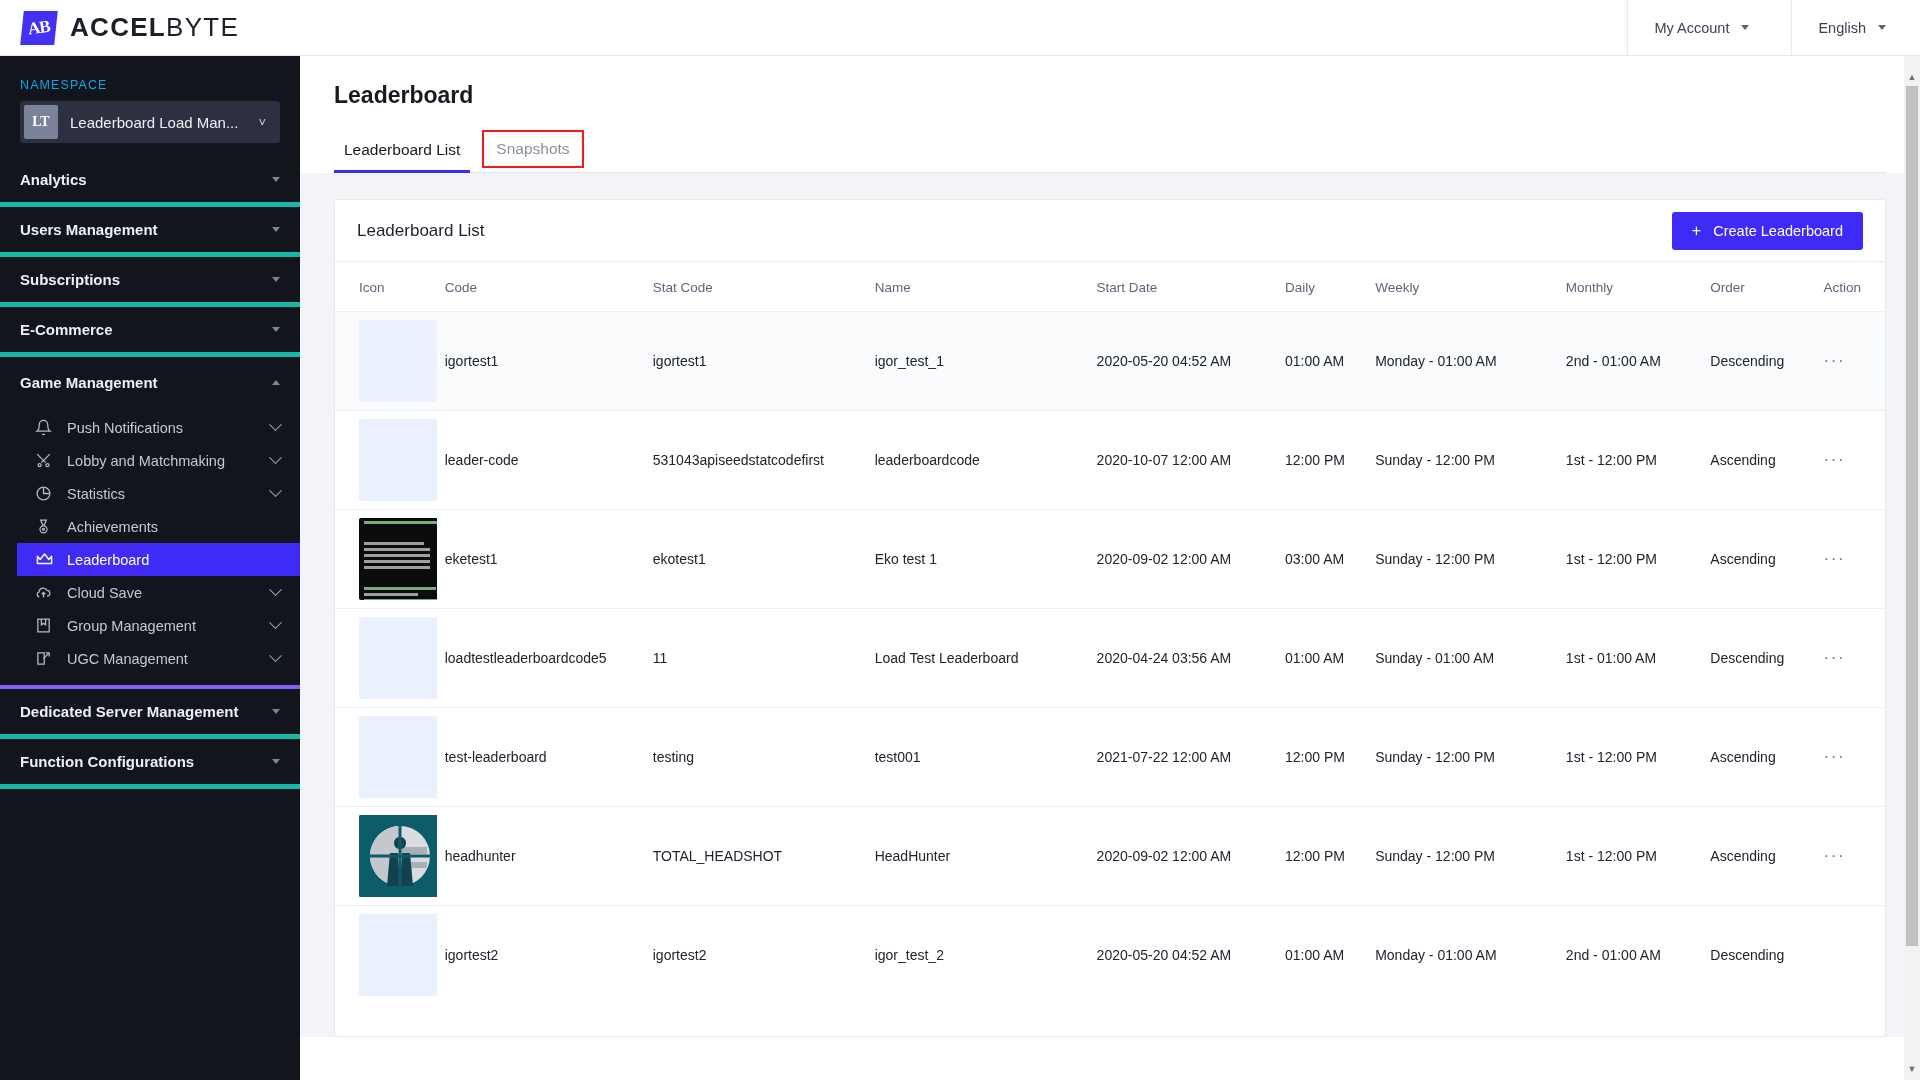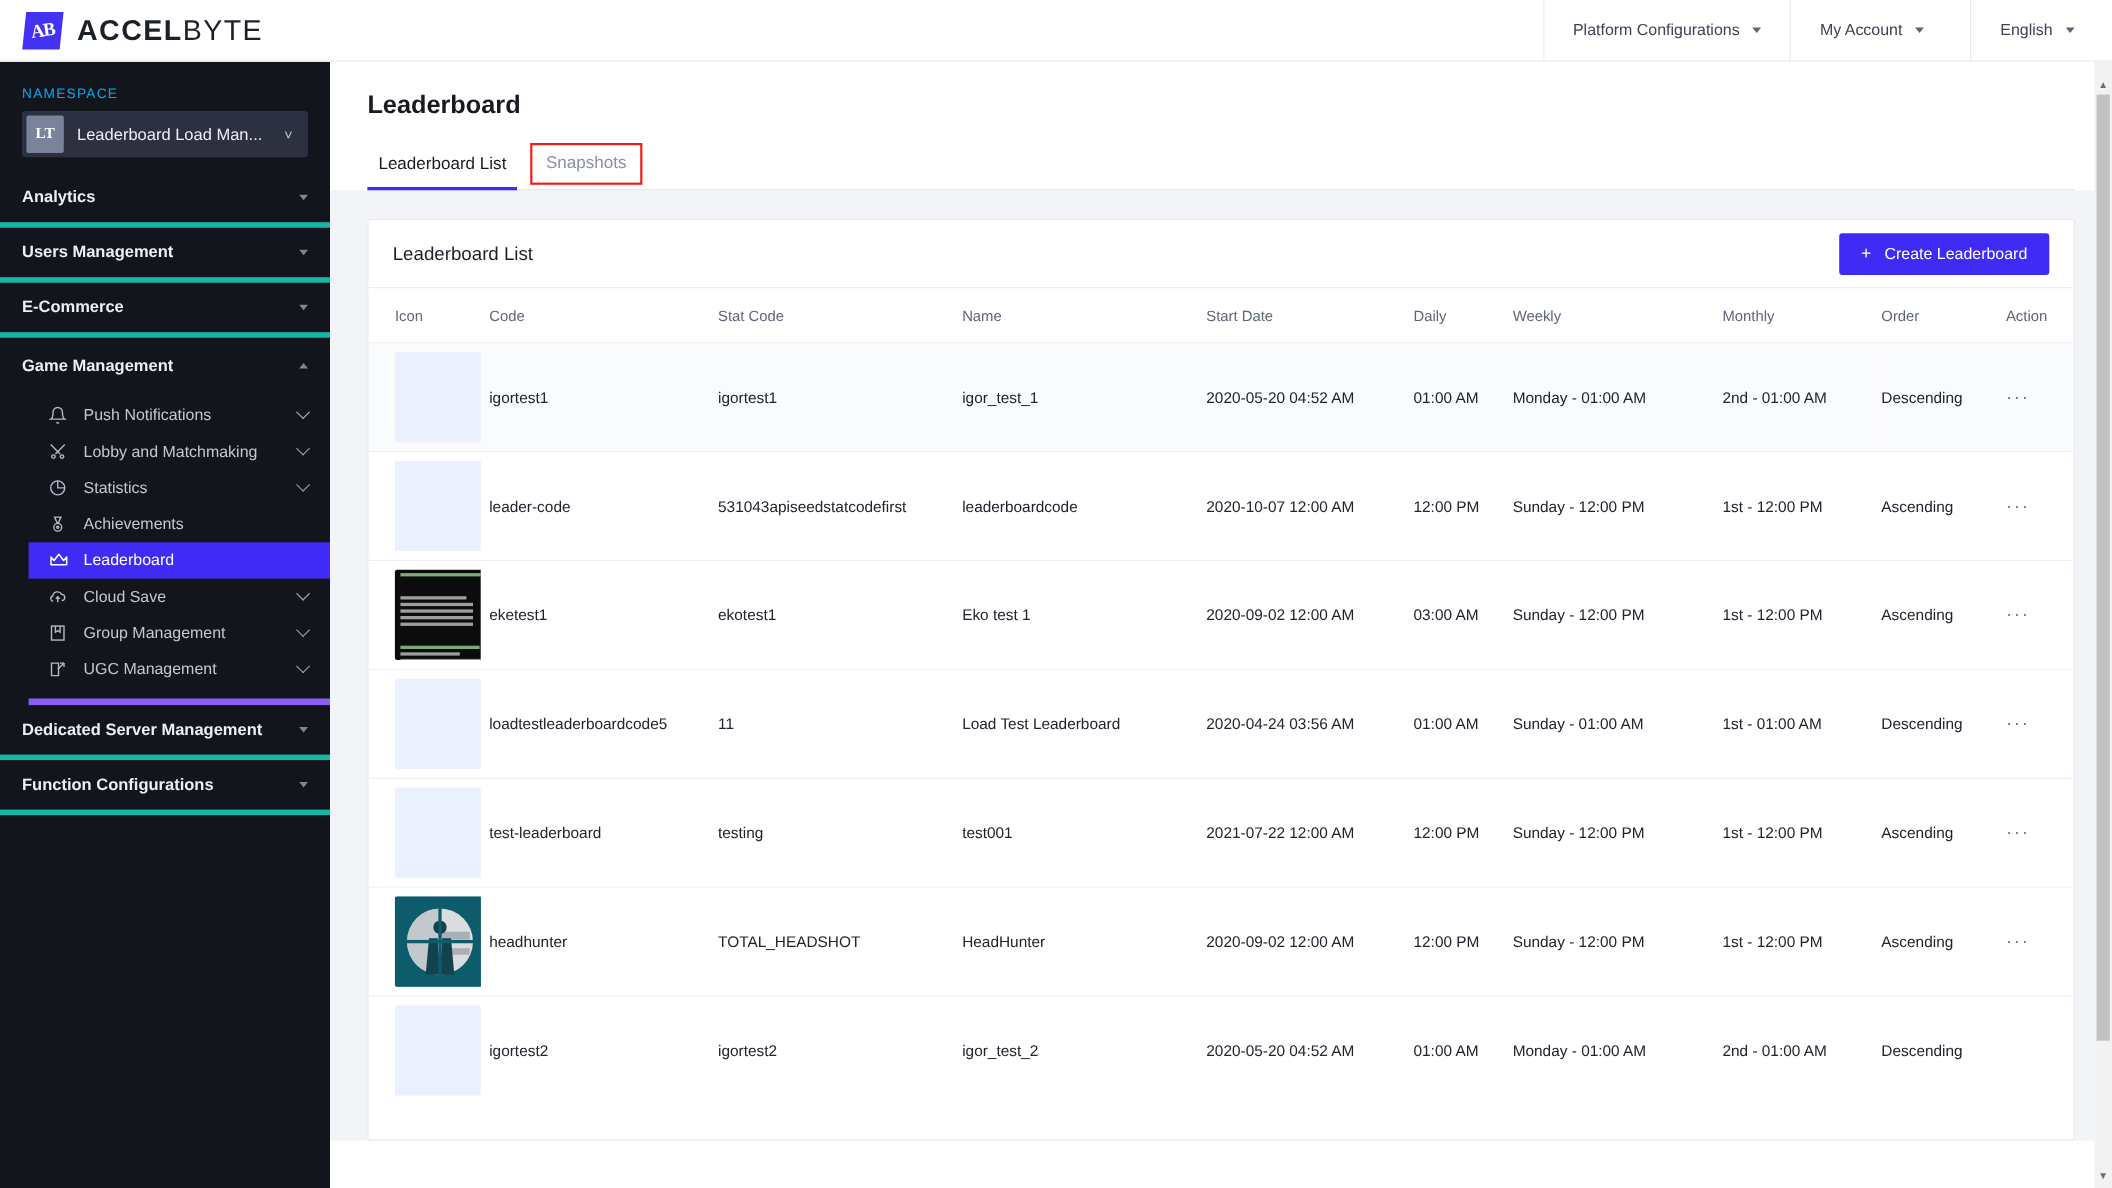--- a/index.html
+++ b/index.html
@@ -111,21 +111,21 @@
   .nav-item-label { flex: 1; color: #c3c8d4; font-size: 14.5px; padding-left: 6px; }
   .chev {
     width: 9px; height: 9px; flex: none;
     border-right: 1.6px solid #9aa1b1;
     border-bottom: 1.6px solid #9aa1b1;
     transform: rotate(45deg) translate(-2px,-2px);
   }
   .nav-item.active { background: #3f2bf5; }
   .nav-item.active .nav-item-label { color: #ffffff; font-weight: 400; }
   .nav-item.active .ico { color: #ffffff; }
-  .sub-wrap { padding: 4px 0 10px 0; border-bottom: 6px solid #8b5cf6; margin-left: 26px; }
+  .sub-wrap { padding: 4px 0 10px 17px; border-bottom: 4px solid #8b5cf6; }
 
   
   .main {
     position: absolute; top: 56px; left: 300px; right: 0; bottom: 0;
     background: #ffffff;
     overflow: hidden;
   }
   .page-head { padding: 26px 34px 0 34px; background:#fff; }
   .page-title { font-size: 23px; font-weight: 700; color: #171a22; }
   .tabs {
@@ -237,24 +237,20 @@
 <div class="topbar">
   <div class="brand">
     <div class="brand-logo">
         <span>AB</span>
       </div>
     <div class="brand-text"><b>ACCEL</b><i>BYTE</i></div>
   </div>
   <div class="topbar-spacer"></div>
   <div class="topnav">
     <div class="topnav-item">
-      <span>Platform Configurations</span>
-      <span class="caret"></span>
-    </div>
-    <div class="topnav-item">
       <span>My Account</span>
       <span class="caret"></span>
     </div>
     <div class="topnav-item">
       <span>English</span>
       <span class="caret"></span>
     </div>
   </div>
 </div>
 
@@ -265,20 +261,24 @@
     <div class="ns-name">Leaderboard Load Man...</div>
     <div class="ns-caret">˅</div>
   </div>
 
   <div class="nav-group first">
     <div class="nav-group-label">Analytics</div>
     <div class="caret"></div>
   </div>
   <div class="nav-group">
     <div class="nav-group-label">Users Management</div>
+    <div class="caret"></div>
+  </div>
+  <div class="nav-group">
+    <div class="nav-group-label">Subscriptions</div>
     <div class="caret"></div>
   </div>
   <div class="nav-group">
     <div class="nav-group-label">E-Commerce</div>
     <div class="caret"></div>
   </div>
 
   <div class="nav-group open">
     <div class="nav-group-label">Game Management</div>
     <div class="caret up"></div>

